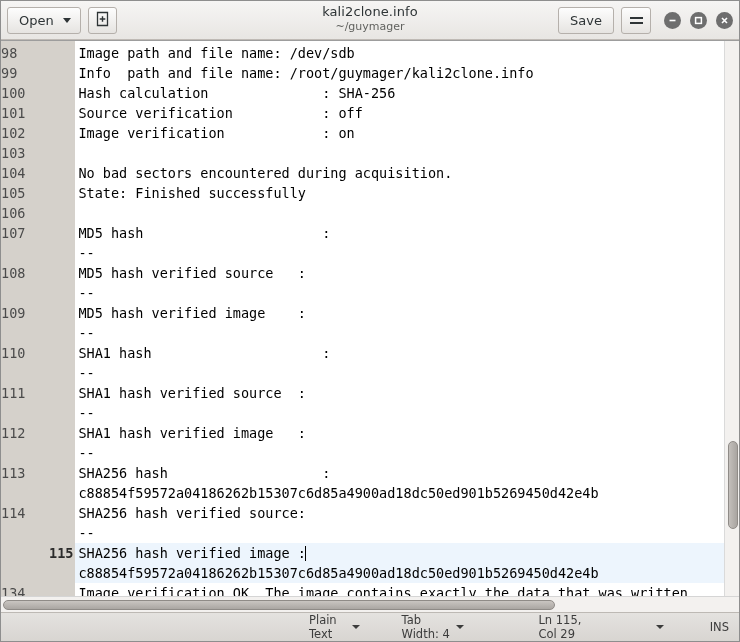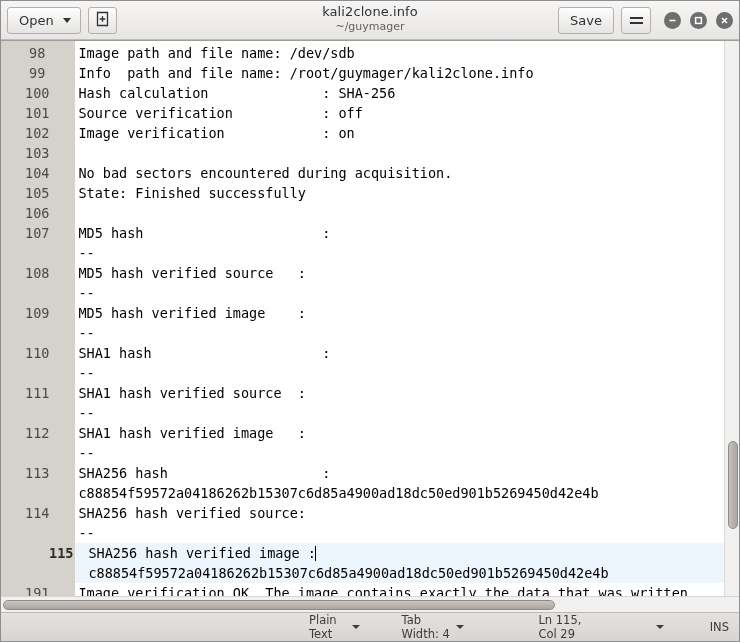--- a/index.html
+++ b/index.html
@@ -86,21 +86,21 @@
   #editor-scroll {
     flex: 1 1 auto;
     display: flex;
     overflow: hidden;
     position: relative;
   }
   #gutter {
     flex: 0 0 28px;
     background: #d5d1cb;
     color: #4b4b4b;
-    text-align: center;
+    text-align: left;
     padding-right: 2px;
     font-family: "DejaVu Sans Mono", monospace;
     font-size: 13.5px;
     line-height: 20px;
     padding-top: 2px;
     user-select: none;
   }
   #gutter .gl { height: 20px; white-space: pre; }
   #gutter .gl.blank { color: transparent; }
   #gutter .gl.current { font-weight: bold; color: #2b2b2b; margin-left: 48px; }
@@ -112,21 +112,21 @@
     line-height: 20px;
     color: #000000;
     padding-top: 2px;
     padding-left: 3px;
     white-space: pre;
     position: relative;
   }
   #codearea .cl { height: 20px; white-space: pre; }
   #codearea .cl.current {
     background: #edf5fd;
-    margin-left: -3px; padding-left: 13px;
+    margin-left: -3px; padding-left: 3px;
     margin-right: -2px;
   }
   .cursor {
     display: inline-block;
     width: 1px; height: 15px;
     background: #000;
     vertical-align: -3px;
     margin-left: -1px;
   }
 
@@ -264,21 +264,21 @@
           <div class="gl">111</div>
           <div class="gl blank"> </div>
           <div class="gl">112</div>
           <div class="gl blank"> </div>
           <div class="gl">113</div>
           <div class="gl blank"> </div>
           <div class="gl">114</div>
           <div class="gl blank"> </div>
           <div class="gl current">115</div>
           <div class="gl blank"> </div>
-          <div class="gl">191</div>
+          <div class="gl">134</div>
         </div>
       <div id="codearea"><div class="cl">Image path and file name: /dev/sdb</div><div class="cl">Info  path and file name: /root/guymager/kali2clone.info</div><div class="cl">Hash calculation              : SHA-256</div><div class="cl">Source verification           : off</div><div class="cl">Image verification            : on</div><div class="cl"> </div><div class="cl">No bad sectors encountered during acquisition.</div><div class="cl">State: Finished successfully</div><div class="cl"> </div><div class="cl">MD5 hash                      :</div><div class="cl">--</div><div class="cl">MD5 hash verified source   :</div><div class="cl">--</div><div class="cl">MD5 hash verified image    :</div><div class="cl">--</div><div class="cl">SHA1 hash                     :</div><div class="cl">--</div><div class="cl">SHA1 hash verified source  :</div><div class="cl">--</div><div class="cl">SHA1 hash verified image   :</div><div class="cl">--</div><div class="cl">SHA256 hash                   :</div><div class="cl">c88854f59572a04186262b15307c6d85a4900ad18dc50ed901b5269450d42e4b</div><div class="cl">SHA256 hash verified source:</div><div class="cl">--</div><div class="cl current">SHA256 hash verified image :<span class="cursor"></span></div><div class="cl current">c88854f59572a04186262b15307c6d85a4900ad18dc50ed901b5269450d42e4b</div><div class="cl">Image verification OK. The image contains exactly the data that was written.</div></div>
     </div>
     <div id="vscroll">
       <div id="vthumb"></div>
     </div>
   </div>
 
   <div id="hscroll-wrap">
     <div id="hthumb"></div>

